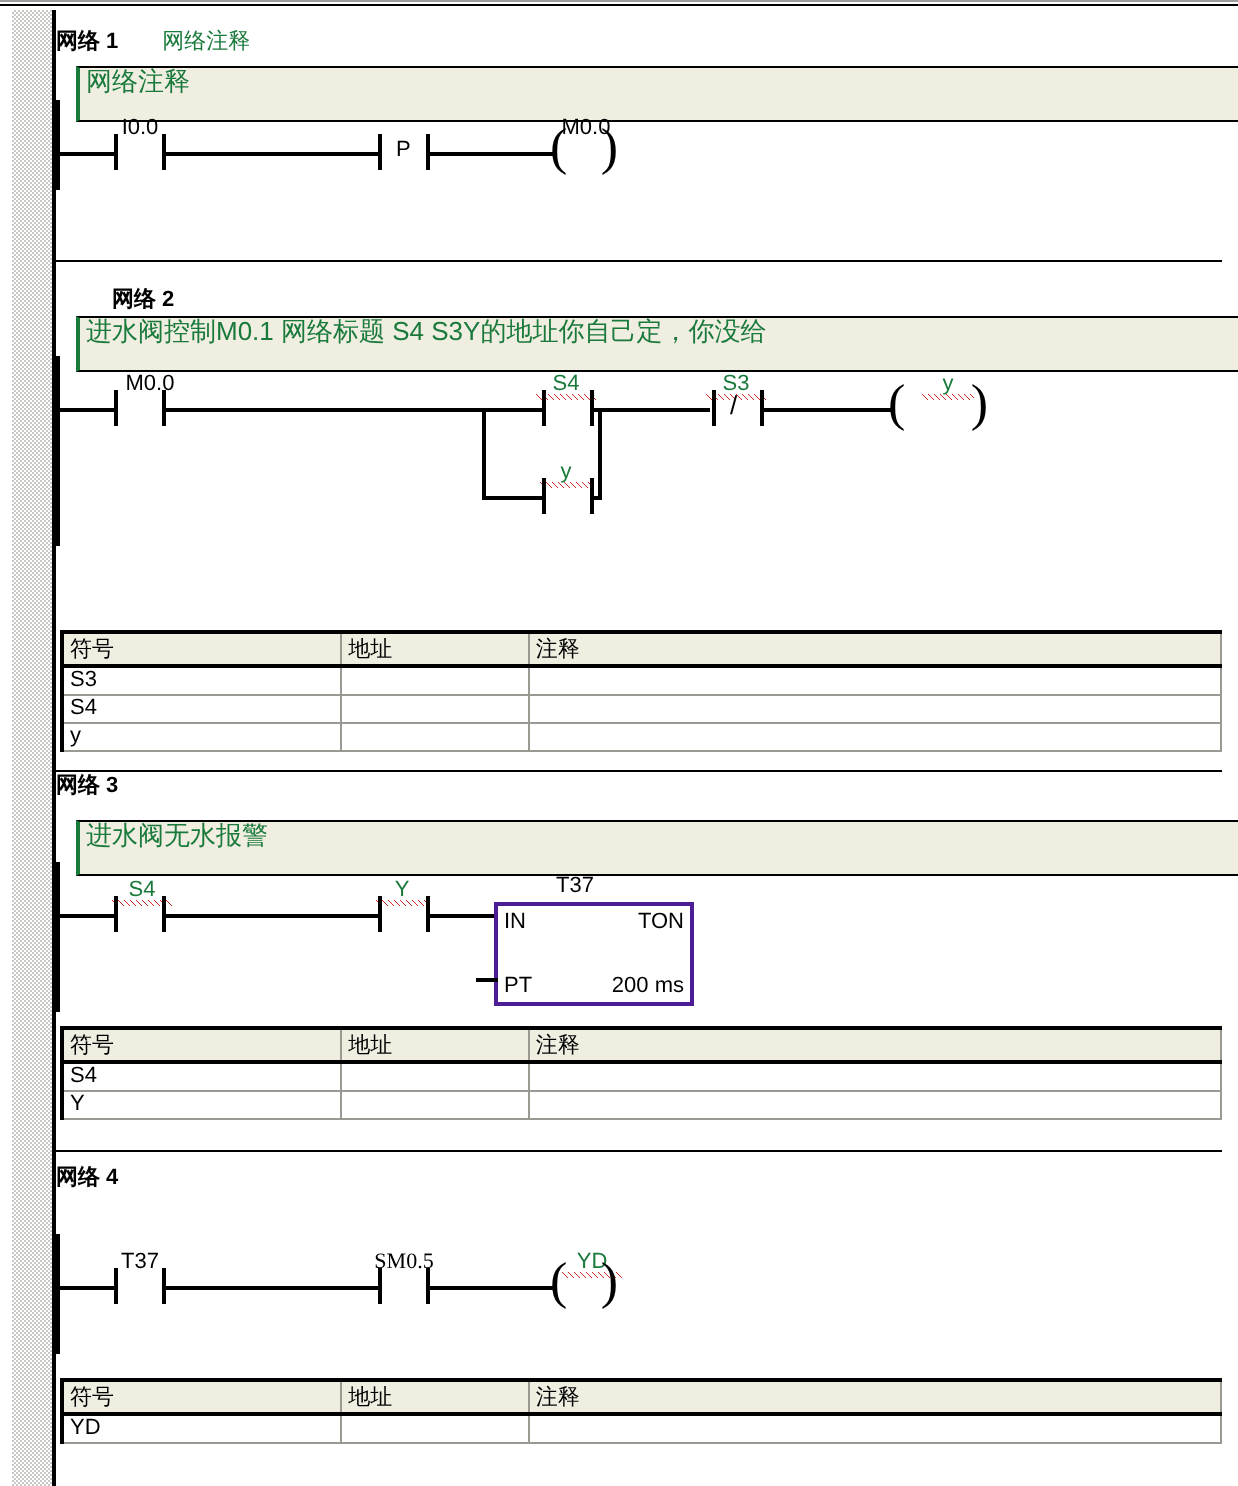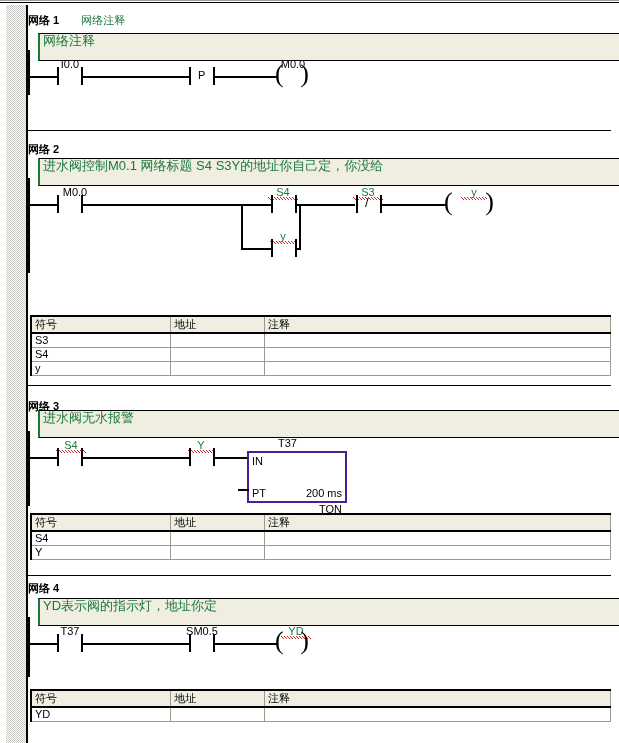--- a/index.html
+++ b/index.html
@@ -167,21 +167,21 @@
       <div class="lbl blk" style="left:238px;top:8px;width:54px;">M0.0</div>
       <div class="coil" style="left:247px;top:15px;">
         <div class="p l">(</div>
         <div class="p r">)</div>
       </div>
     </div>
   </div>
 
   <div class="network" style="top:130px;height:255px;">
     <div class="net-seprule" style="top:0;"></div>
-    <div class="net-title-row" style="top:12px;left:0;">
+    <div class="net-title-row" style="top:12px;left:0;padding-left:28px;">
       <span class="net-label">网络</span><span class="net-num">2</span><span class="net-title"></span>
     </div>
     <div class="net-comment" style="top:28px;">进水阀控制M0.1 网络标题 S4 S3Y的地址你自己定，你没给</div>
 
     <div class="ladder" style="top:48px;left:0;width:500px;height:95px;">
       <div class="rail" style="left:0;top:0;height:95px;"></div>
       <div class="wire" style="left:0;top:26px;width:31px;"></div>
 
       <div class="lbl blk" style="left:20px;top:8px;width:54px;">M0.0</div>
       <div class="contact" style="left:29px;top:17px;width:26px;height:18px;">
@@ -250,21 +250,21 @@
           <td class="c1 col1">y</td>
           <td class="col2"></td>
           <td class="col3"></td>
         </tr>
       </tbody>
     </table>
   </div>
 
   <div class="network" style="top:385px;height:190px;">
     <div class="net-seprule" style="top:0;"></div>
-    <div class="net-title-row" style="top:14px;left:0;">
+    <div class="net-title-row" style="top:0;left:0;">
       <span class="net-label">网络</span><span class="net-num">3</span><span class="net-title"></span>
     </div>
     <div class="net-comment" style="top:25px;">进水阀无水报警</div>
 
     <div class="ladder" style="top:46px;left:0;width:340px;height:75px;">
       <div class="rail" style="left:0;top:0;height:75px;"></div>
       <div class="wire" style="left:0;top:26px;width:31px;"></div>
 
       <div class="lbl sym undef" style="left:28px;top:8px;width:30px;">S4</div>
       <div class="contact" style="left:29px;top:17px;width:26px;height:18px;">
@@ -276,21 +276,21 @@
       <div class="lbl sym undef" style="left:160px;top:8px;width:26px;">Y</div>
       <div class="contact" style="left:161px;top:17px;width:26px;height:18px;">
         <div class="bar l"></div>
         <div class="bar r"></div>
       </div>
       <div class="wire" style="left:185px;top:26px;width:36px;"></div>
 
       <div class="box-name" style="left:250px;top:6px;">T37</div>
       <div class="box" style="left:219px;top:20px;width:100px;height:52px;">
         <div class="tl" style="top:2px;">IN</div>
-        <div class="tr" style="top:2px;margin-top:48px;">TON</div>
+        <div class="tr" style="top:2px;">TON</div>
         <div class="tl" style="bottom:2px;text-align:center;">PT</div>
         <div class="tr" style="bottom:2px;">200 ms</div>
       </div>
 
       <div class="wire" style="left:210px;top:58px;width:11px;"></div>
       <div class="pt-val" style="left:188px;top:52px;">40</div>
     </div>
 
     <table class="symtable" style="top:128px;">
       <thead>
@@ -313,34 +313,33 @@
         </tr>
       </tbody>
     </table>
   </div>
 
   <div class="network" style="top:575px;height:168px;">
     <div class="net-seprule" style="top:0;"></div>
     <div class="net-title-row" style="top:6px;left:0;">
       <span class="net-label">网络</span><span class="net-num">4</span><span class="net-title"></span>
     </div>
-    <div class="net-comment" style="top:23px;">YD表示阀的指示灯，地址你定</div>
 
     <div class="ladder" style="top:42px;left:0;width:340px;height:60px;">
       <div class="rail" style="left:0;top:0;height:60px;"></div>
       <div class="wire" style="left:0;top:26px;width:31px;"></div>
 
       <div class="lbl blk" style="left:22px;top:8px;width:40px;">T37</div>
       <div class="contact" style="left:29px;top:17px;width:26px;height:18px;">
         <div class="bar l"></div>
         <div class="bar r"></div>
       </div>
       <div class="wire" style="left:53px;top:26px;width:110px;"></div>
 
-      <div class="lbl blk" style="left:150px;top:8px;width:48px;">SM0.5</div>
+      <div class="lbl blk" style="left:150px;top:8px;width:48px;font-family:Liberation Serif, serif;">SM0.5</div>
       <div class="contact" style="left:161px;top:17px;width:26px;height:18px;">
         <div class="bar l"></div>
         <div class="bar r"></div>
       </div>
       <div class="wire" style="left:185px;top:26px;width:64px;"></div>
 
       <div class="lbl sym undef" style="left:253px;top:8px;width:30px;">YD</div>
       <div class="coil" style="left:247px;top:15px;">
         <div class="p l">(</div>
         <div class="p r">)</div>

